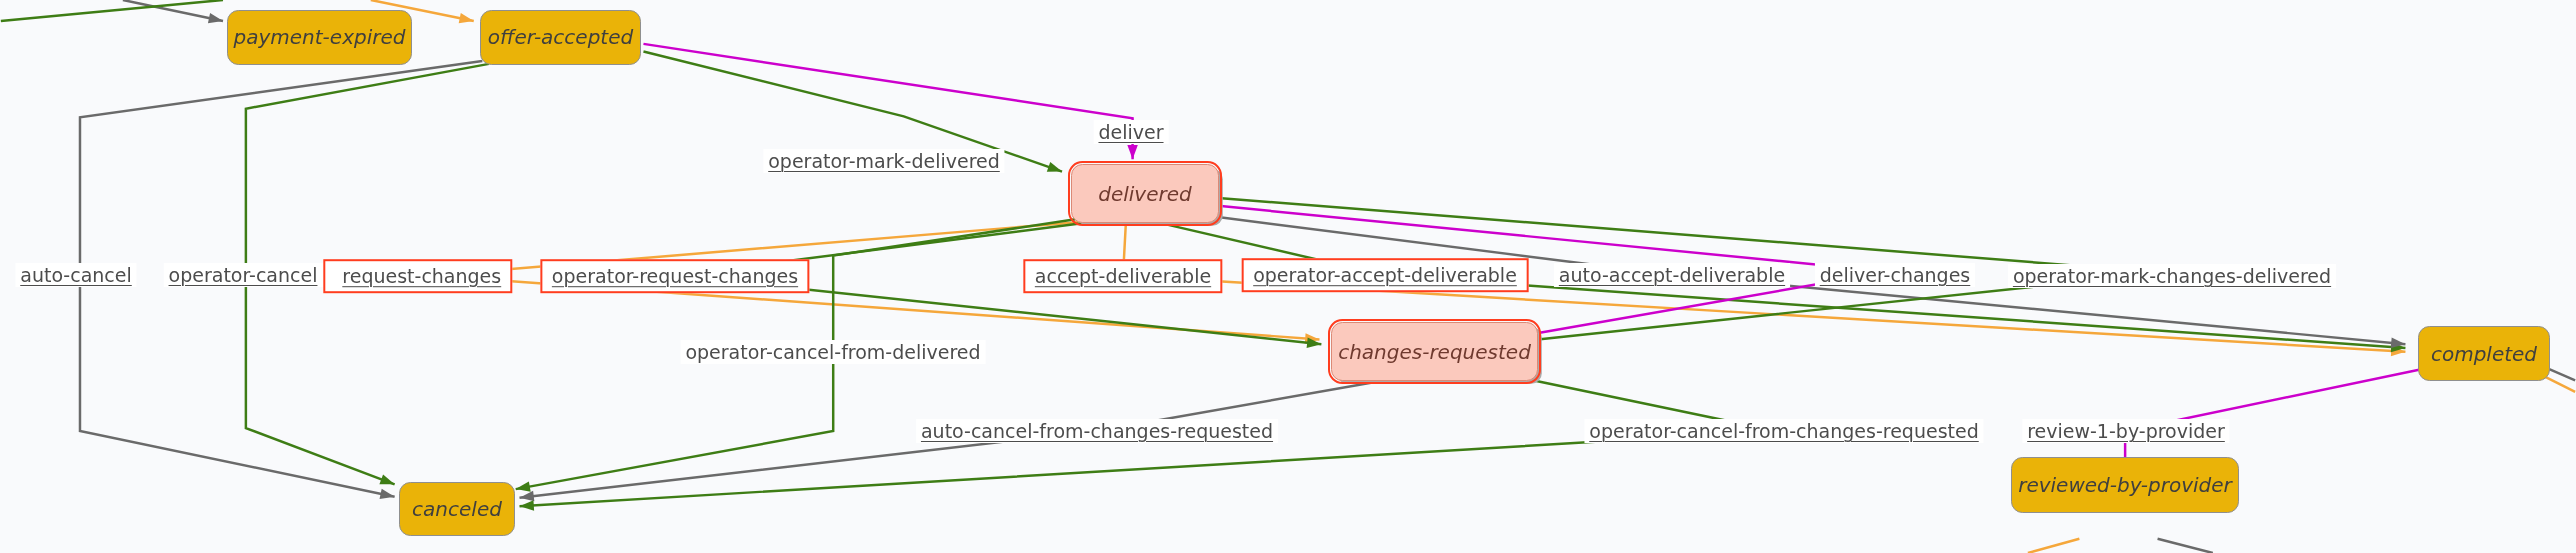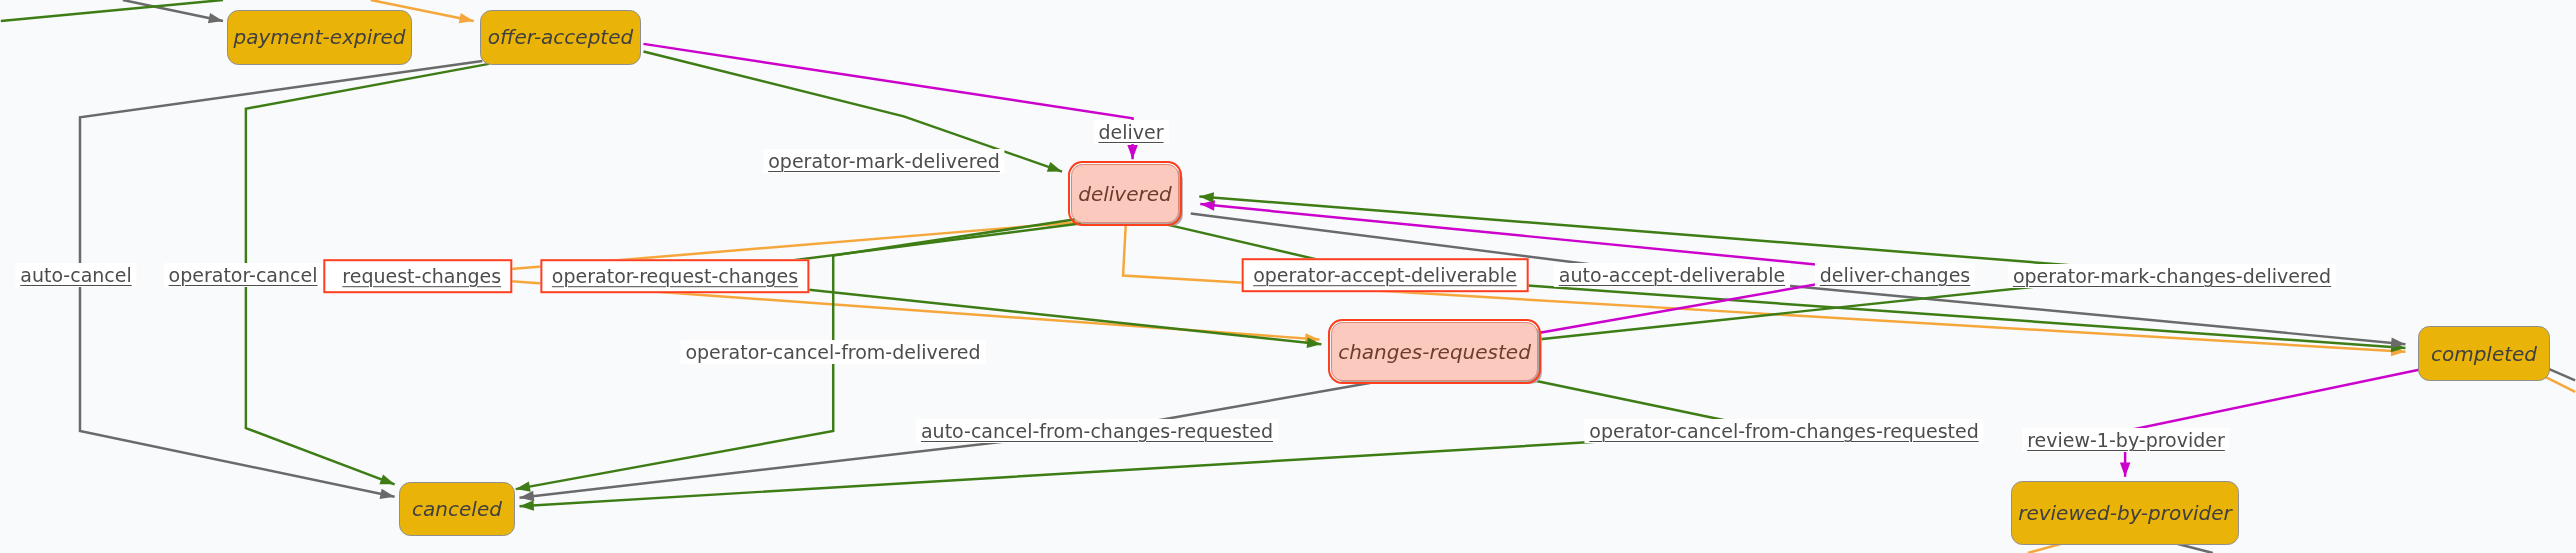--- a/index.html
+++ b/index.html
@@ -67,31 +67,32 @@
       <polygon points="2228,500 2222.5,485 2233.5,485" fill="#cc00cc"></polygon>
       <polyline points="2668,385 2700,399" fill="none" stroke="#6a6a6a" stroke-width="2.6"></polyline>
       <polyline points="2666,394 2700,411" fill="none" stroke="#f5a73b" stroke-width="2.6"></polyline>
       <polyline points="2180,565 2126,580" fill="none" stroke="#f5a73b" stroke-width="2.6"></polyline>
       <polyline points="2262,565 2320,580" fill="none" stroke="#6a6a6a" stroke-width="2.6"></polyline>
     </svg>
 <div class="elabel link" style="left: 76px; top: 275px;">auto-cancel</div>
     <div class="elabel link" style="left: 243px; top: 275px;">operator-cancel</div>
     <div class="elabel link boxed" style="left: 418px; top: 276px; padding-left: 17px;">request-changes</div>
     <div class="elabel link boxed" style="left: 675px; top: 276px;">operator-request-changes</div>
+    <div class="elabel link boxed" style="left: 1123px; top: 276px;">accept-deliverable</div>
     <div class="elabel link boxed" style="left: 1385px; top: 275px;">operator-accept-deliverable</div>
     <div class="elabel link" style="left: 1672px; top: 275px;">auto-accept-deliverable</div>
     <div class="elabel link" style="left: 1895px; top: 275px;">deliver-changes</div>
     <div class="elabel link" style="left: 2172px; top: 276px;">operator-mark-changes-delivered</div>
     <div class="elabel link" style="left: 884px; top: 116px; margin-top: 45px;">operator-mark-delivered</div>
     <div class="elabel link" style="left: 1131px; top: 132px;">deliver</div>
     <div class="elabel link" style="left: 1097px; top: 431px;">auto-cancel-from-changes-requested</div>
     <div class="elabel" style="left: 833px; top: 352px;">operator-cancel-from-delivered</div>
     <div class="elabel link" style="left: 1784px; top: 431px;">operator-cancel-from-changes-requested</div>
-    <div class="elabel link" style="left: 2126px; top: 440px;">review-1-by-provider</div>
+    <div class="elabel link" style="left: 2126px; top: 431px;">review-1-by-provider</div>
     <div class="node" style="left: 227px; top: 9.5px; width: 185px; height: 55px;">payment-expired</div>
     <div class="node" style="left: 480px; top: 9.5px; width: 161px; height: 55px;">offer-accepted</div>
-    <div class="node selected" style="left: 1071px; top: 164px; width: 108px; height: 59px;">delivered</div>
+    <div class="node selected" style="left: 1071px; top: 164px; width: 148px; height: 59px;">delivered</div>
     <div class="node" style="left: 2418px; top: 326px; width: 132px; height: 55px;">completed</div>
     <div class="node selected" style="left: 1331px; top: 322px; width: 207px; height: 59px;">changes-requested</div>
     <div class="node" style="left: 399px; top: 482px; width: 116px; height: 54px;">canceled</div>
-    <div class="node" style="left: 2011px; top: 481px; width: 228px; height: 64px;">reviewed-by-provider</div>
+    <div class="node" style="left: 2011px; top: 457px; width: 228px; height: 56px;">reviewed-by-provider</div>
   </div>
 
 
 </body></html>

